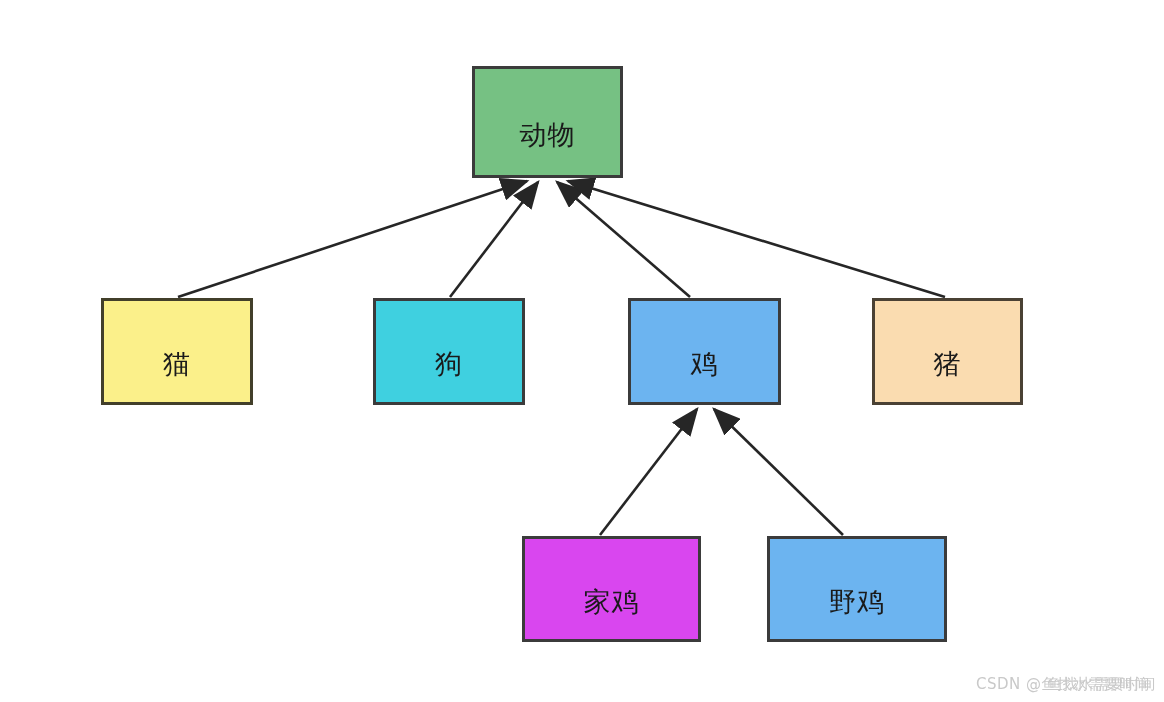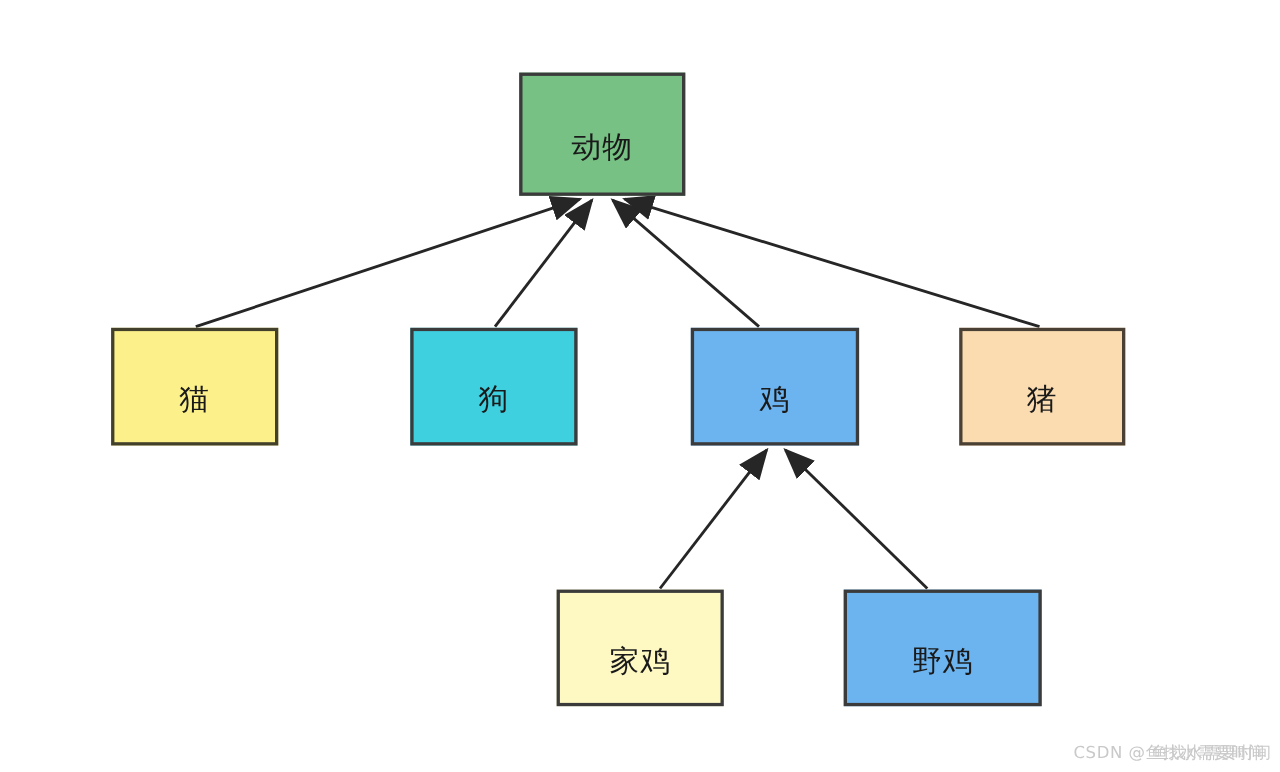--- a/index.html
+++ b/index.html
@@ -43,21 +43,21 @@
   .node-label {
     display: block;
     white-space: nowrap;
     margin-top: 24px;
   }
   #node-animal   { left: 472px; top: 66px;  width: 151px; height: 112px; background: #76c183; }
   #node-cat      { left: 101px; top: 298px; width: 152px; height: 107px; background: #fbf08a; border-color: #423f2a; }
   #node-dog      { left: 373px; top: 298px; width: 152px; height: 107px; background: #3fd0e0; }
   #node-chicken  { left: 628px; top: 298px; width: 153px; height: 107px; background: #6cb4f0; }
   #node-pig      { left: 872px; top: 298px; width: 151px; height: 107px; background: #fadcb0; border-color: #4a4134; }
-  #node-home-chicken { left: 506px; top: 536px; width: 152px; height: 106px; background: #fef9c3; }
+  #node-home-chicken { left: 522px; top: 536px; width: 179px; height: 106px; background: #d946ef; }
   #node-wild-chicken { left: 767px; top: 536px; width: 180px; height: 106px; background: #6cb4f0; }
 
   #watermark {
     position: absolute;
     right: 14px;
     bottom: 8px;
     font-size: 15px;
     color: #c9c9c9;
     white-space: nowrap;
     font-family: "DejaVu Sans", "Liberation Sans", sans-serif;

